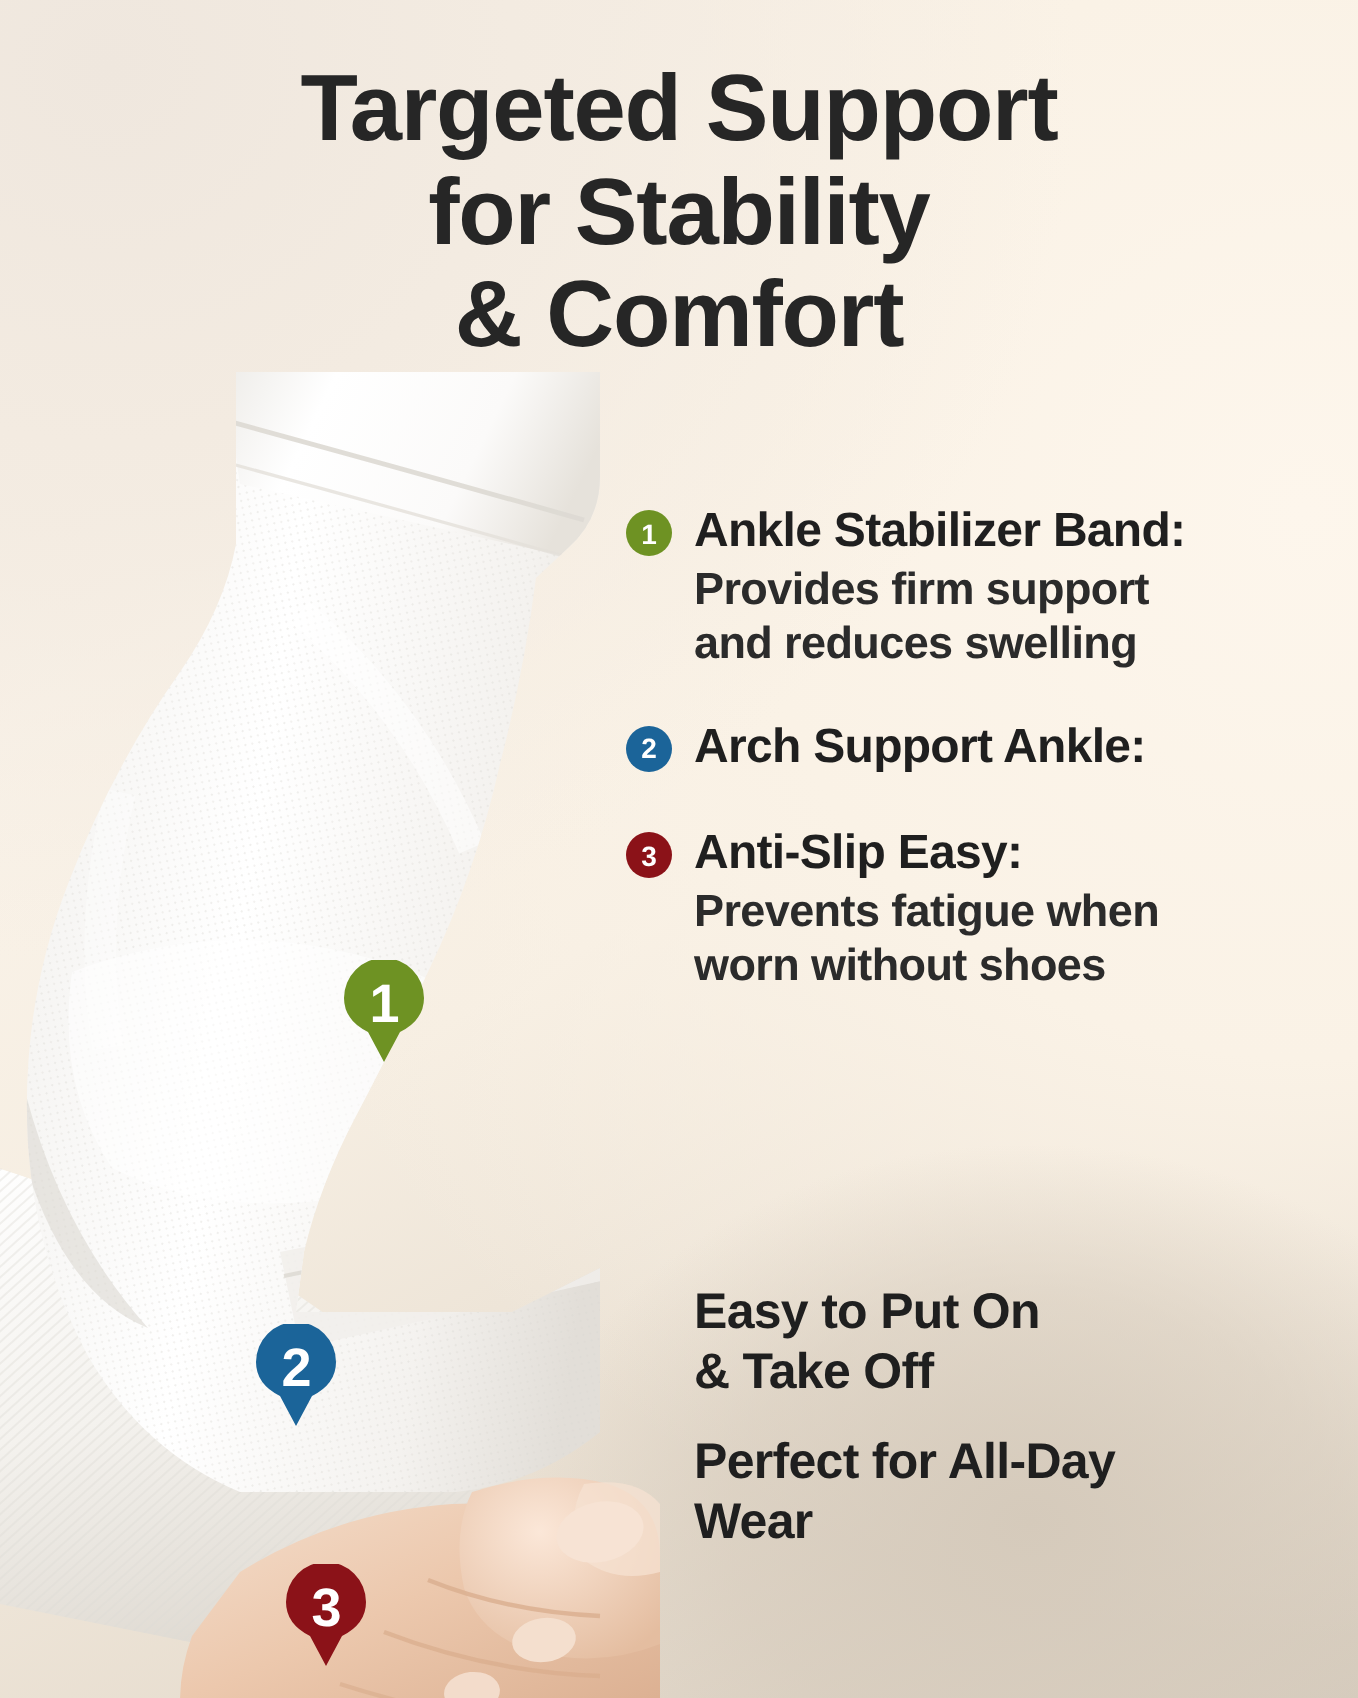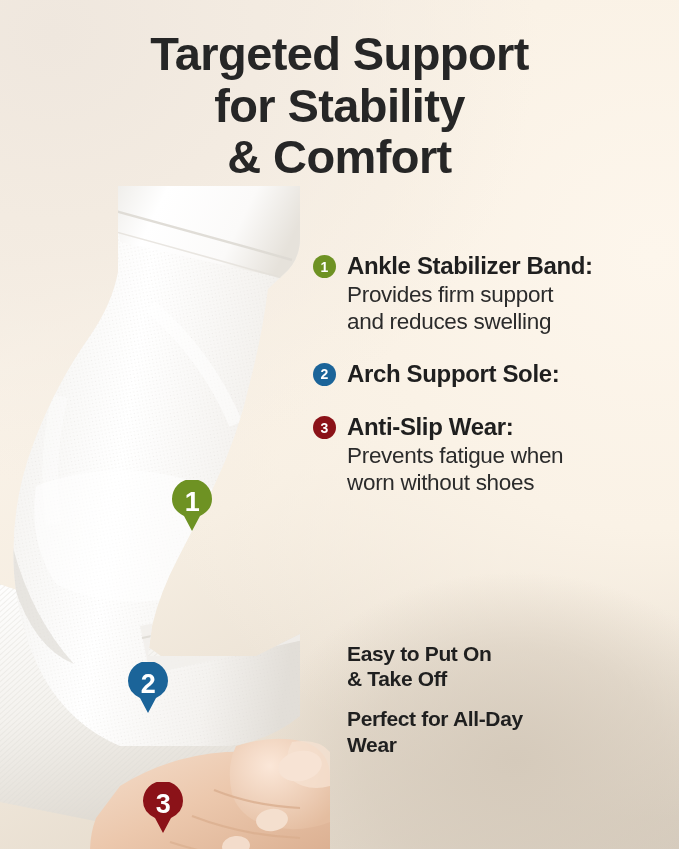--- a/index.html
+++ b/index.html
@@ -112,38 +112,38 @@
     display: block;
     color: #1f1f1f;
     font-weight: 700;
     font-size: 24px;
     line-height: 1.19;
     letter-spacing: -0.35px;
   }
   .f-desc {
     display: block;
     color: #2b2b2b;
-    font-weight: 400;
+    font-weight: 700;
     font-size: 22.5px;
     line-height: 1.2;
     letter-spacing: -0.3px;
     white-space: pre-line;
   }
 
   
   .closers {
     position: absolute;
     left: 347px;
     top: 641px;
     width: 330px;
   }
   .closer {
     color: #1f1f1f;
     font-weight: 700;
-    font-size: 21px;
+    font-size: 25px;
     line-height: 1.2;
     letter-spacing: -0.35px;
     white-space: pre-line;
   }
   .closer + .closer { margin-top: 15px; }
 </style>
 </head>
 <body>
 
 <div id="infographic">
@@ -286,28 +286,28 @@
       </span>
       <span class="f-title">Ankle Stabilizer Band:</span>
       <span class="f-desc">Provides firm support
 and reduces swelling</span>
     </div>
 
     <div class="feature">
       <span class="badge" style="background:#1B6499">
         <span>2</span>
       </span>
-      <span class="f-title">Arch Support Sole:</span>
+      <span class="f-title">Arch Support Ankle:</span>
     </div>
 
     <div class="feature">
       <span class="badge" style="background:#8B1218">
         <span>3</span>
       </span>
-      <span class="f-title">Anti-Slip Wear:</span>
+      <span class="f-title">Anti-Slip Easy:</span>
       <span class="f-desc">Prevents fatigue when
 worn without shoes</span>
     </div>
   </div>
 
   <div class="closers">
     <div class="closer">Easy to Put On
 &amp; Take Off</div>
     <div class="closer">Perfect for All-Day
 Wear</div>

